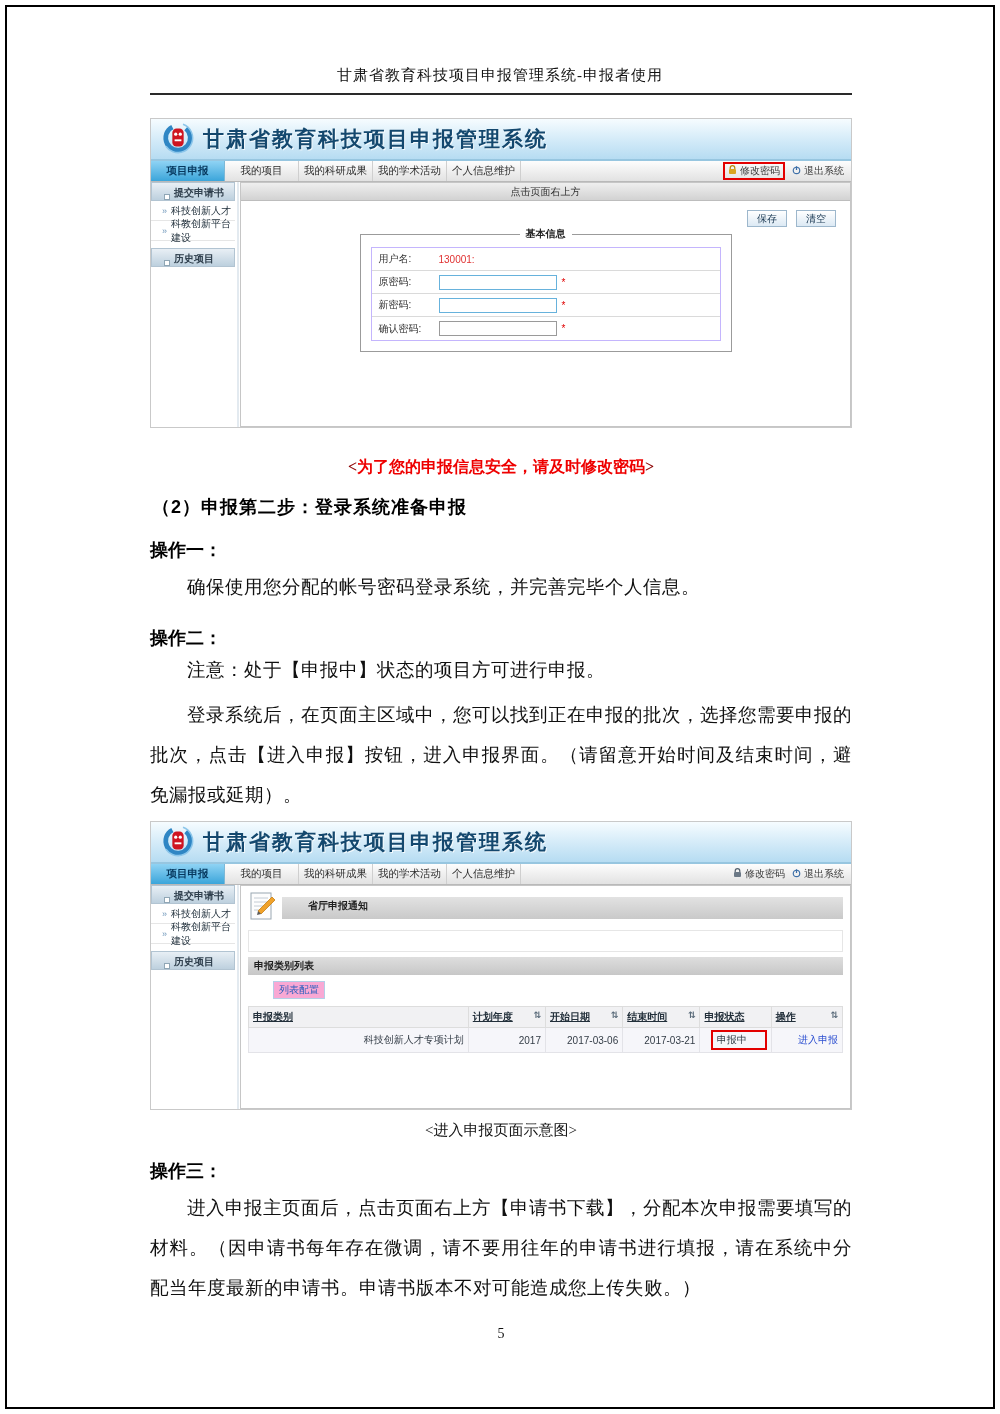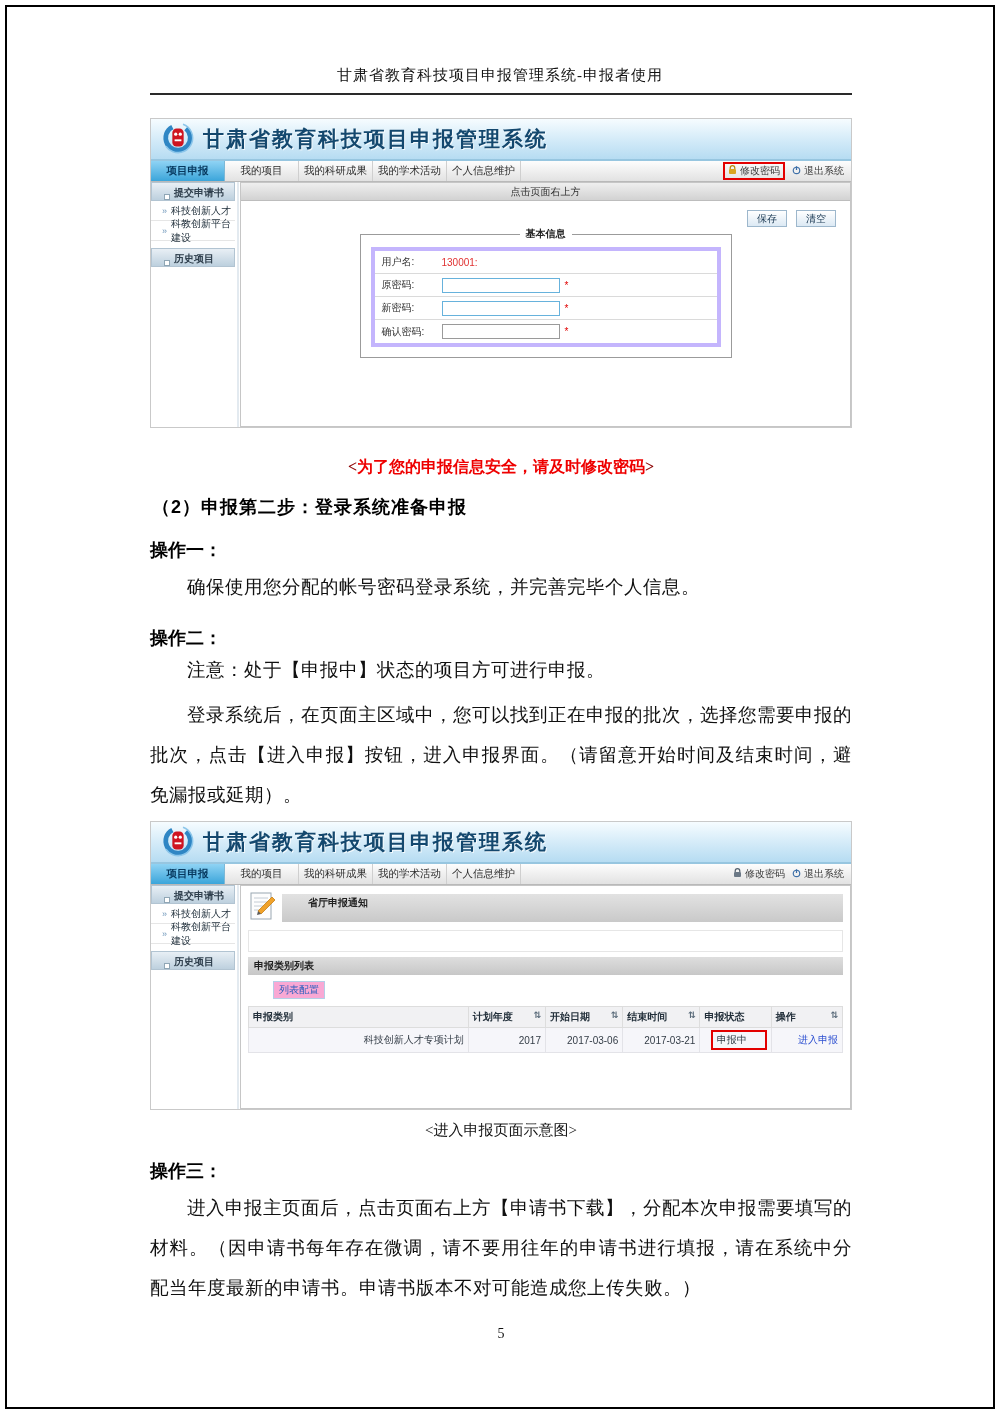--- a/index.html
+++ b/index.html
@@ -46,41 +46,41 @@
 
   
   .pw-titlebar { height:18px; line-height:17px; text-align:center; font-size:10px; color:#2e2e2e;
                  background:linear-gradient(#efefef,#d2d2d2); border-bottom:1px solid #bdbdbd; }
   .pw-buttons { display:flex; justify-content:flex-end; gap:9px; padding:9px 14px 0 0; }
   .ui-btn { width:40px; height:17px; font-size:10px; line-height:14px; text-align:center; color:#23405a;
             background:linear-gradient(#ffffff,#dce9f4); border:1px solid #9db7cc; cursor:pointer;
             font-family:"Liberation Sans","DejaVu Sans",sans-serif; }
   .pw-fieldset { width:372px; margin:0 auto; border:1px solid #9b9b9b; padding:6px 10px 10px; }
   .pw-fieldset legend { margin:0 auto; padding:0 6px; font-size:10px; font-weight:bold; color:#222; }
-  .pw-grid { border:4px solid #c4b5fd; }
+  .pw-grid { border:1px solid #c4b5fd; }
   .pw-row { display:flex; align-items:center; min-height:23px; padding:0 7px; border-bottom:1px solid #dadada; }
   .pw-row:last-child { border-bottom:none; }
   .pw-label { width:60px; flex:none; font-size:10px; color:#333; }
   .pw-value-red { font-size:10px; color:#e03131; }
   .pw-input { width:118px; height:15px; border:1px solid #67b2dc; background:#fff; }
   .pw-input.plain { border:1px solid #9a9a9a; }
   .req { color:#e00000; font-size:10px; margin-left:5px; }
 
   
   .notice-row { display:flex; align-items:center; gap:4px; margin:5px 7px 0 7px; }
-  .notice-bar { flex:1; height:28px; line-height:18px; background:linear-gradient(#e2e2e2,#c9c9c9);
+  .notice-bar { flex:1; height:22px; line-height:18px; background:linear-gradient(#e2e2e2,#c9c9c9);
                 font-size:10px; font-weight:bold; color:#1f1f1f; padding-left:26px; }
   .blank-strip { height:22px; margin:5px 7px 0 7px; border:1px solid #e6e6e6; background:#fff; }
   .list-bar { height:18px; line-height:18px; margin:5px 7px 0 7px; background:linear-gradient(#dedede,#c7c7c7);
               font-size:10px; font-weight:bold; color:#1f1f1f; padding-left:6px; }
   .config-chip { display:inline-block; margin:6px 0 0 32px; padding:1px 5px; font-size:10px; color:#2b5fbd;
                  background:#f9a8d4; border:1px solid #b4cee7; cursor:pointer; }
   .apply-table { width:calc(100% - 14px); margin:7px 7px 0 7px; border-collapse:collapse; font-size:10px; }
   .apply-table th { border:1px solid #ddd; background:#f1f1f3; color:#222f3a; font-weight:bold; text-align:left;
-                    padding:3px 4px; height:21px; }
+                    padding:3px 4px; height:21px;text-decoration:underline; }
   .apply-table td { border:1px solid #e3e3e8; background:#f6f6fa; color:#333c46; padding:2px 4px; height:24px;text-align:right; }
   .sort-glyph { float:right; color:#5a6b7a; font-size:9px; font-family:"DejaVu Sans",sans-serif; cursor:pointer; }
   .status-outline { display:inline-block; border:2px solid #e30000; padding:1px 18px 1px 4px; color:#2f3a44; }
   .blue-link { color:#2b4ed0; cursor:pointer; }
 
   
   .red-caption { margin-top:29px; text-align:center; font-size:16px; font-weight:bold; color:#ee0000; }
   .red-caption .bracket { color:#8b0000; }
   .plain-caption { margin-top:11px; text-align:center; font-size:15px; color:#111; }
   .h-section { margin:17px 0 0 2px; font-family:"Liberation Sans","DejaVu Sans",sans-serif;

